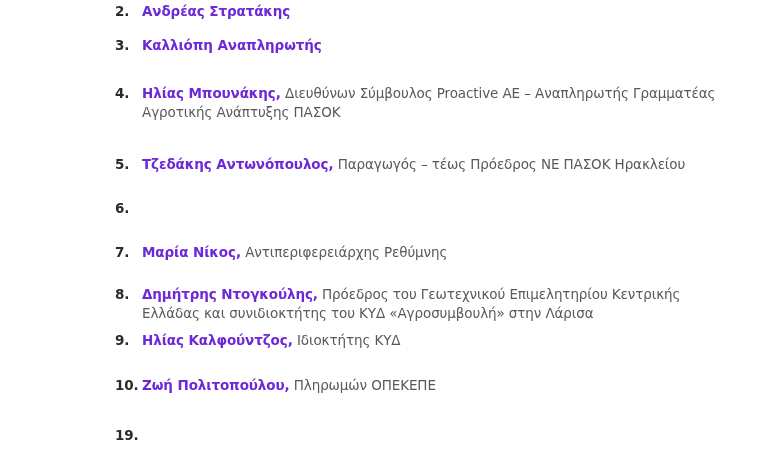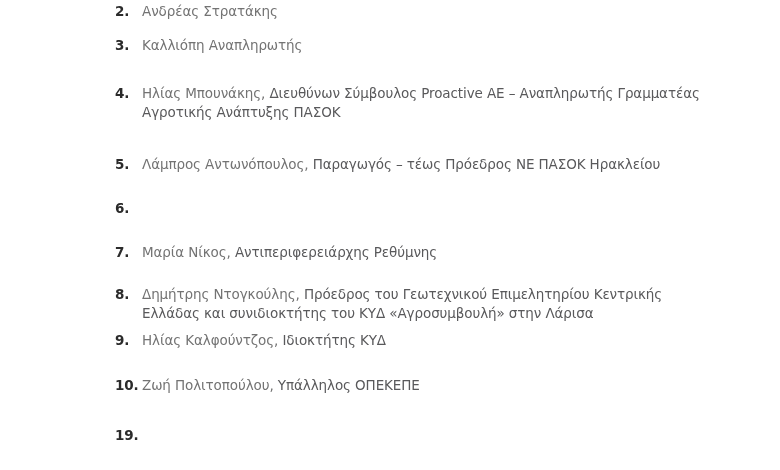--- a/index.html
+++ b/index.html
@@ -34,22 +34,22 @@
     font-weight: bold;
     color: #2b2b2b;
     white-space: nowrap;
   }
   .txt {
     flex: 0 1 auto;
     max-width: 600px;
     white-space: pre-line; 
   }
   .name {
-    font-weight: normal;
-    color: #737373;
+    font-weight: bold;
+    color: #6d28d9;
   }
   .role {
     color: #59595b;
     font-weight: normal;
   }
   
   .row:nth-child(1)  { margin-top: 2px; }
   .row:nth-child(2)  { margin-top: 15px; }
   .row:nth-child(3)  { margin-top: 29px; }
   .row:nth-child(4)  { margin-top: 33px; }
@@ -76,21 +76,21 @@
   </div>
 
   <div class="row">
     <span class="num">4.</span>
     <span class="txt"><b class="name">Ηλίας Μπουνάκης,</b> <span class="role">Διευθύνων Σύμβουλος Proactive ΑΕ – Αναπληρωτής Γραμματέας
 Αγροτικής Ανάπτυξης ΠΑΣΟΚ</span></span>
   </div>
 
   <div class="row">
     <span class="num">5.</span>
-    <span class="txt"><b class="name">Λάμπρος Αντωνόπουλος,</b> <span class="role">Παραγωγός – τέως Πρόεδρος ΝΕ ΠΑΣΟΚ Ηρακλείου</span></span>
+    <span class="txt"><b class="name">Τζεδάκης Αντωνόπουλος,</b> <span class="role">Παραγωγός – τέως Πρόεδρος ΝΕ ΠΑΣΟΚ Ηρακλείου</span></span>
   </div>
 
   <div class="row">
     <span class="num">6.</span>
   </div>
 
   <div class="row">
     <span class="num">7.</span>
     <span class="txt"><b class="name">Μαρία Νίκος,</b> <span class="role">Αντιπεριφερειάρχης Ρεθύμνης</span></span>
   </div>
@@ -101,20 +101,20 @@
 Ελλάδας και συνιδιοκτήτης του ΚΥΔ «Αγροσυμβουλή» στην Λάρισα</span></span>
   </div>
 
   <div class="row">
     <span class="num">9.</span>
     <span class="txt"><b class="name">Ηλίας Καλφούντζος,</b> <span class="role">Ιδιοκτήτης ΚΥΔ</span></span>
   </div>
 
   <div class="row">
     <span class="num">10.</span>
-    <span class="txt"><b class="name">Ζωή Πολιτοπούλου,</b> <span class="role">Υπάλληλος ΟΠΕΚΕΠΕ</span></span>
+    <span class="txt"><b class="name">Ζωή Πολιτοπούλου,</b> <span class="role">Πληρωμών ΟΠΕΚΕΠΕ</span></span>
   </div>
 
   <div class="row">
     <span class="num">19.</span>
   </div>
 
 </div>
 
 </body></html>

